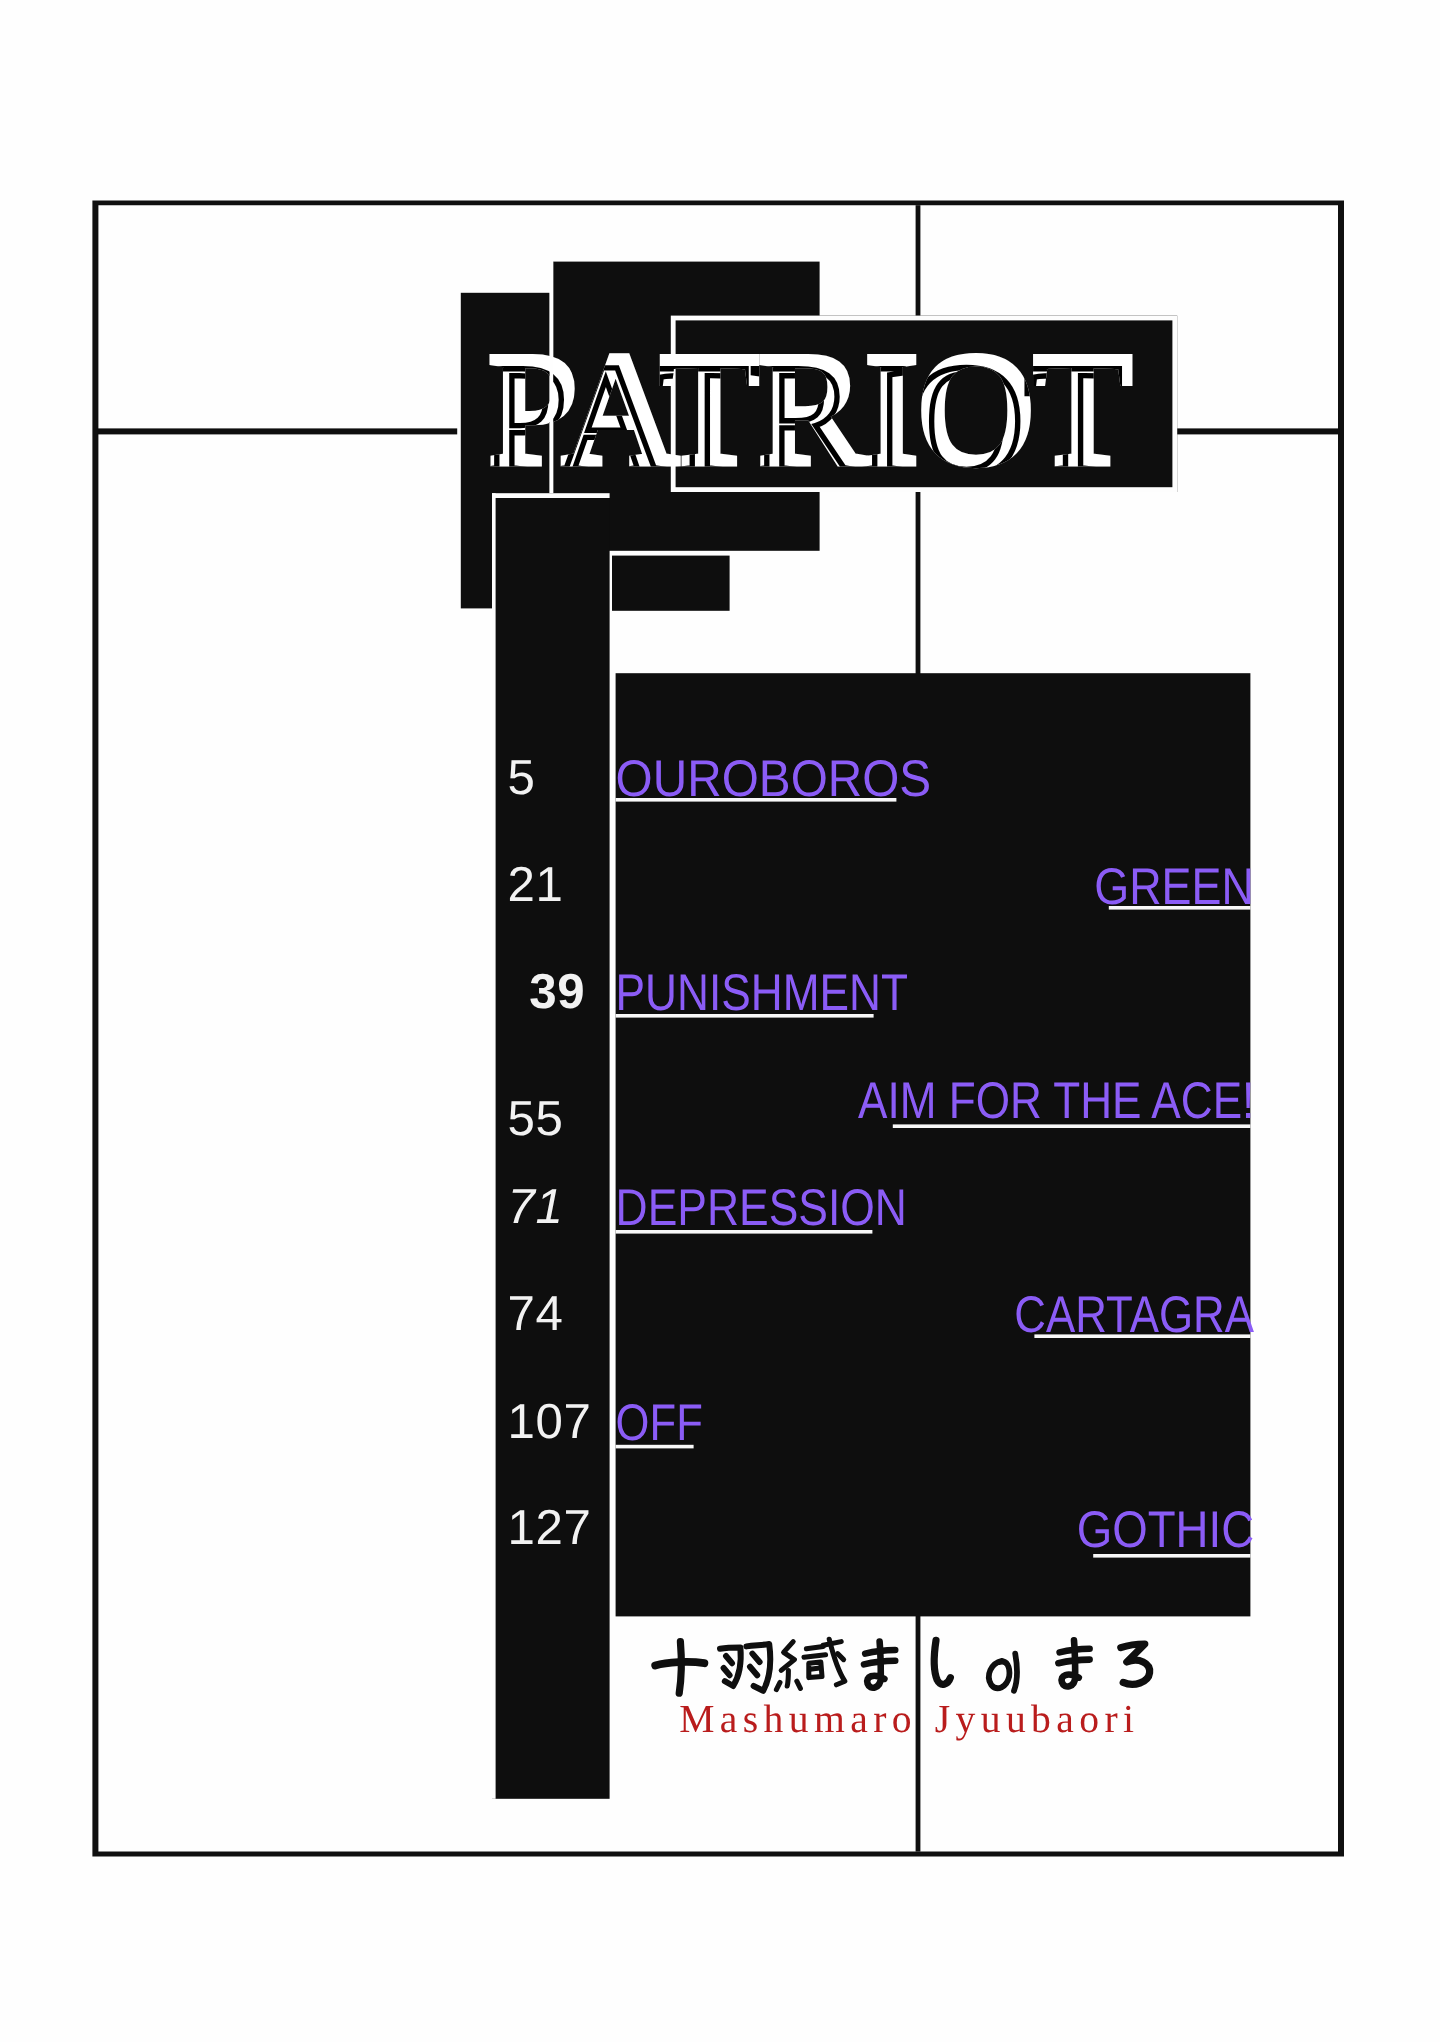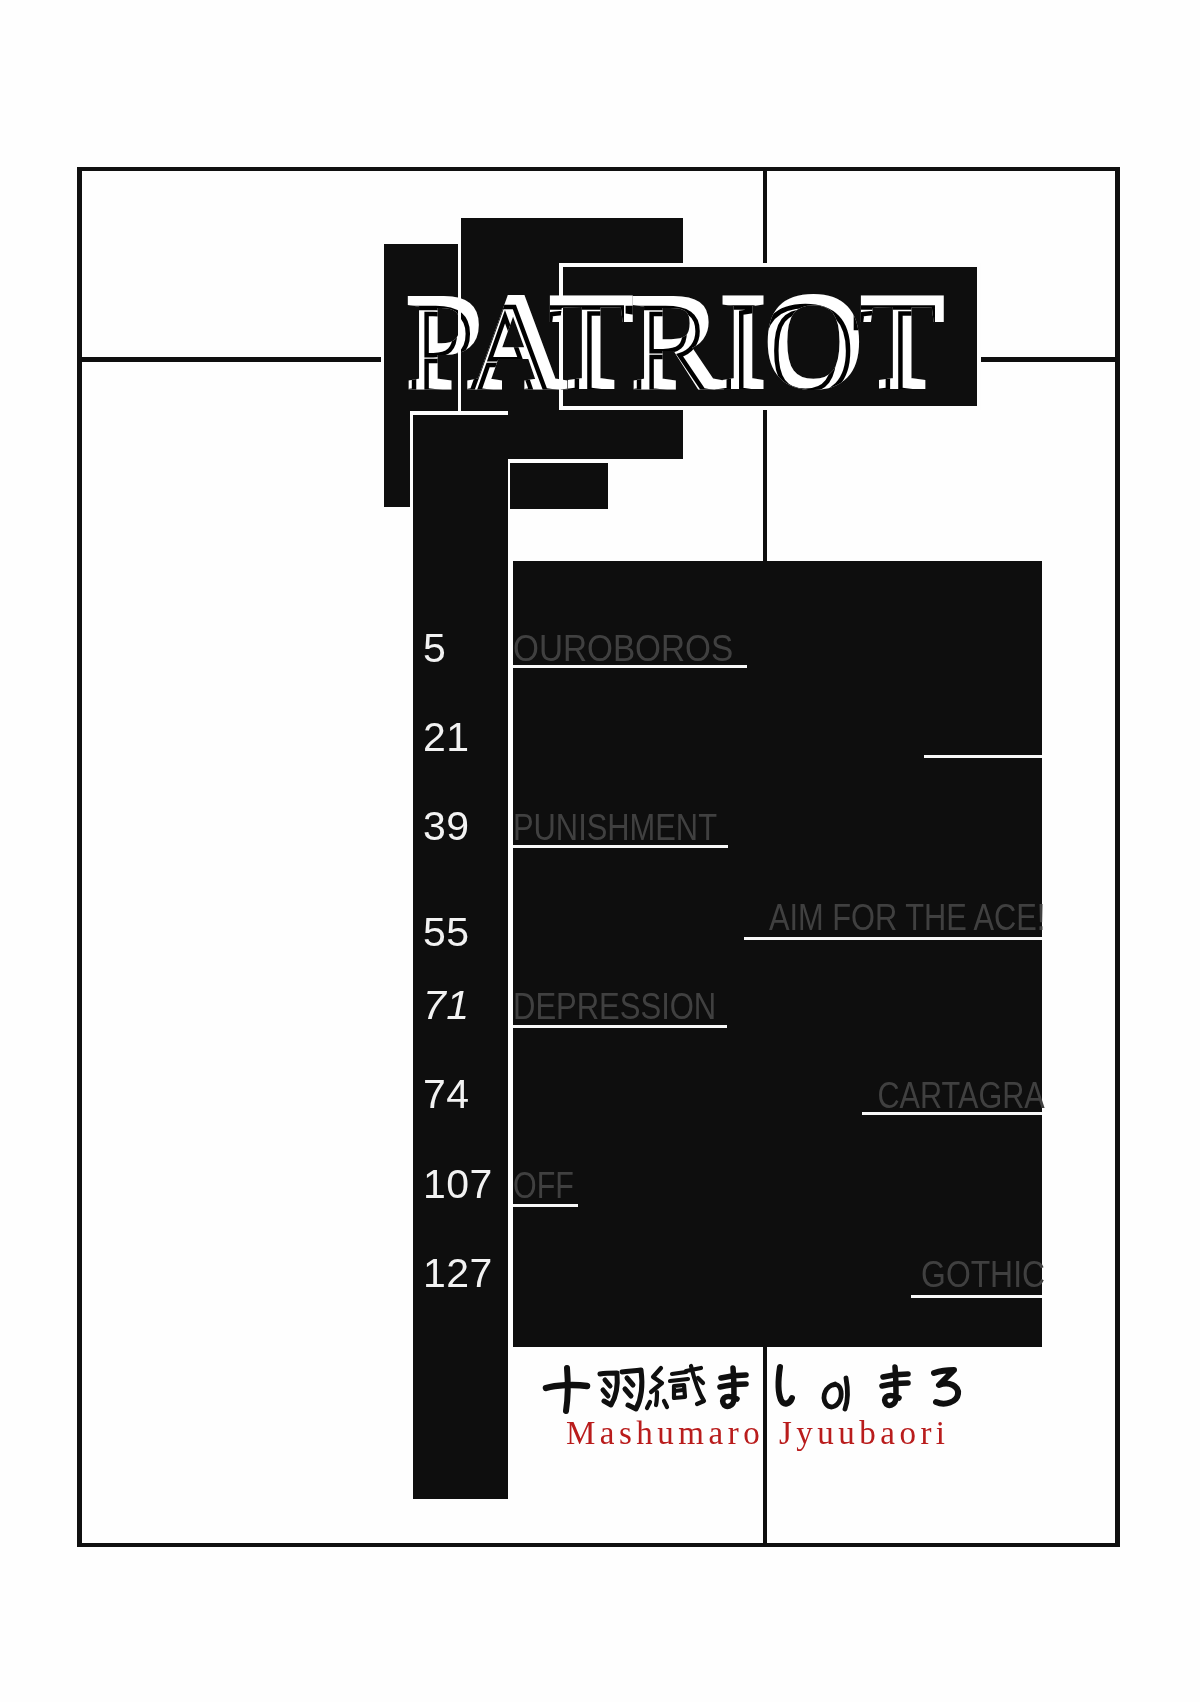--- a/index.html
+++ b/index.html
@@ -3,21 +3,21 @@
 <meta charset="utf-8">
 <style>
   html,body{margin:0;padding:0;background:#ffffff;-webkit-font-smoothing:antialiased;}
   *{-webkit-font-smoothing:antialiased;}
   #page{position:relative;width:1200px;height:1702px;background:#fefefe;overflow:hidden;
         font-family:"Liberation Sans",sans-serif;padding-left:16px;}
   .abs{position:absolute;}
   .blk{position:absolute;background:#0e0e0e;}
   .wht{position:absolute;background:#fefefe;}
   .num{position:absolute;color:#f2f2f2;font-size:41px;line-height:40px;letter-spacing:0.5px;transform:translate(0.001px,0);will-change:transform;}
-  .ttl{position:absolute;color:#404040;font-size:36px;line-height:40px;white-space:nowrap;}
+  .ttl{position:absolute;color:#8b5cf6;font-size:43px;line-height:40px;white-space:nowrap;}
   .ttl>span{display:inline-block;transform:scaleX(0.845);}
   .lt>span{transform-origin:0 50%;}
   .rt{text-align:right;}
   .rt>span{transform-origin:100% 50%;}
   .ul{position:absolute;background:#f8f8f8;height:3.5px;}
 </style>
 </head>
 <body>
 <div id="page">
 
@@ -52,36 +52,37 @@
   <div class="abs" style="left:409.5px;top:411px;width:98.5px;height:1088px;background:#0e0e0e;box-sizing:border-box;border-left:3.5px solid #fdfdfd;border-top:4px solid #fdfdfd;"></div>
 
   <div class="blk" style="left:510px;top:463px;width:98px;height:46px;"></div>
 
   <div class="blk" style="left:513px;top:561px;width:529px;height:786px;"></div>
 
   <div class="num" style="left:423px;top:628px;">5</div>
 
   <div class="num" style="left:423px;top:717px;">21</div>
 
-  <div class="num" style="left:423px;top:806px;">39</div>
+  <div class="num" style="left:441px;top:806px;font-weight:bold;">39</div>
 
   <div class="num" style="left:423px;top:896px;margin-top:16px;">55</div>
 
   <div class="num" style="left:423px;top:985px;font-style:italic;">71</div>
 
   <div class="num" style="left:423px;top:1074px;">74</div>
 
   <div class="num" style="left:423px;top:1164px;">107</div>
 
   <div class="num" style="left:423px;top:1253px;">127</div>
 
   <div class="ttl lt" style="left:512.5px;top:629px;"><span style="transform:scaleX(0.925);">OUROBOROS</span></div>
 
   <div class="ul" style="left:513px;top:664.5px;width:234px;"></div>
 
+  <div class="ttl rt" style="left:513px;top:718.5px;width:532px;"><span style="transform:scaleX(0.87);">GREEN</span></div>
 
   <div class="ul" style="left:924px;top:754.5px;width:118px;"></div>
 
   <div class="ttl lt" style="left:512.5px;top:807.5px;"><span style="transform:scaleX(0.857);">PUNISHMENT</span></div>
 
   <div class="ul" style="left:513px;top:844.5px;width:215px;"></div>
 
   <div class="ttl rt" style="left:513px;top:898px;width:532px;"><span style="transform:scaleX(0.855);">AIM FOR THE ACE!</span></div>
 
   <div class="ul" style="left:744px;top:936.5px;width:298px;"></div>

